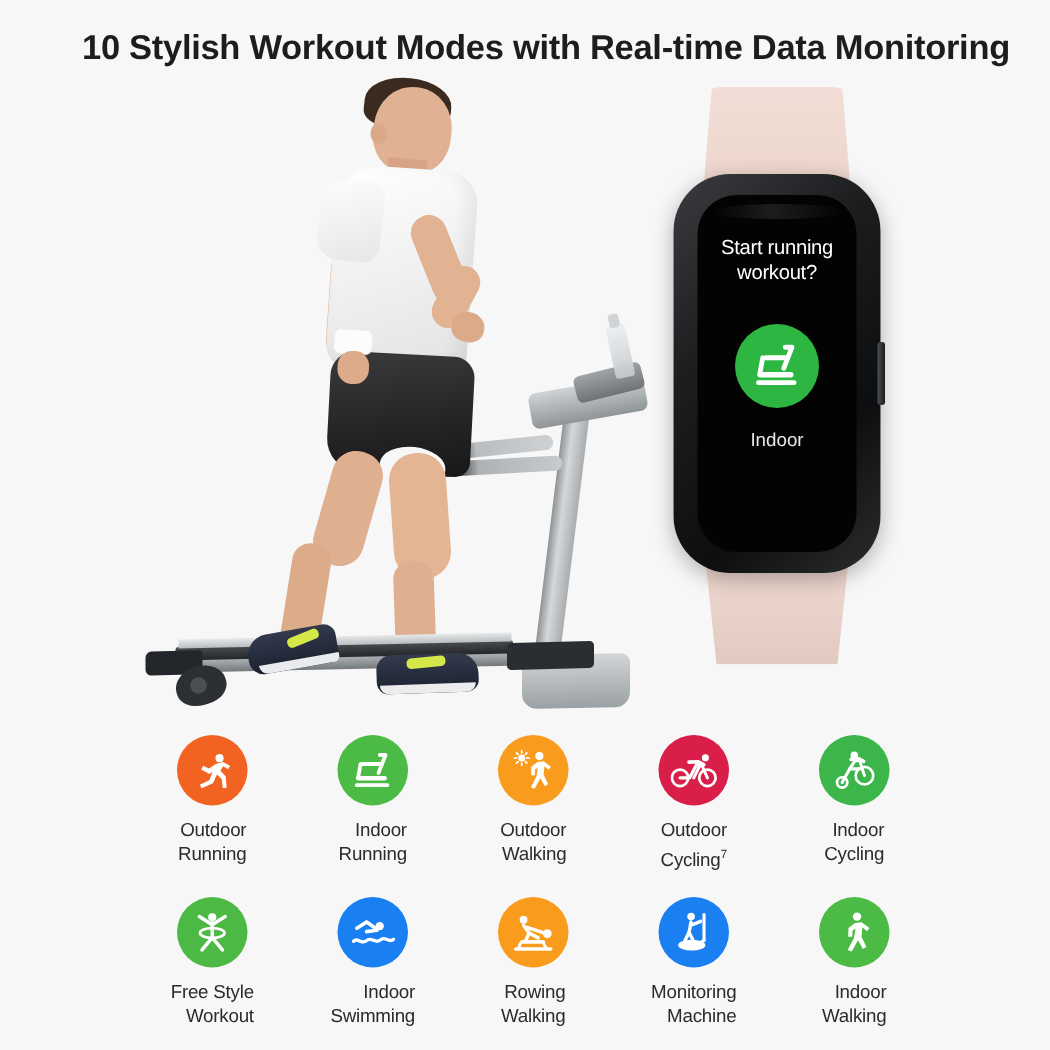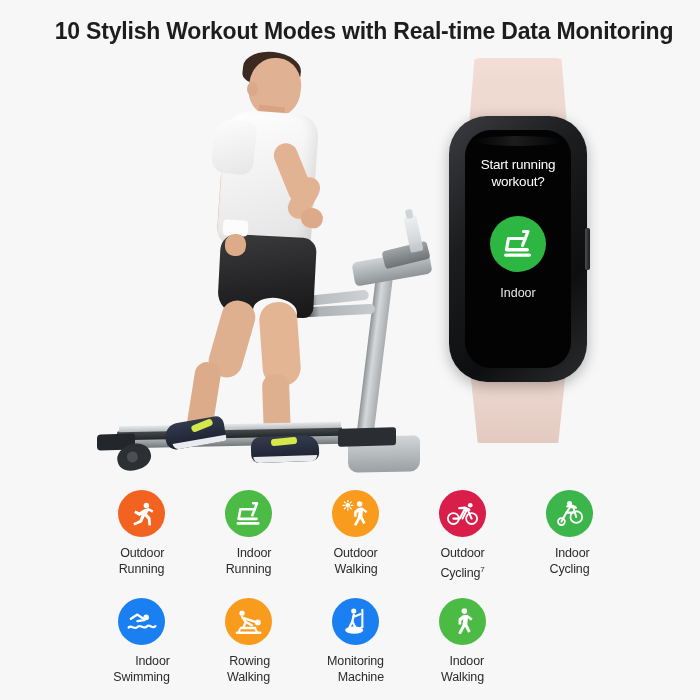--- a/index.html
+++ b/index.html
@@ -677,20 +677,37 @@
           </svg>
         </span>
       </div>
       <div class="mode-label"><span>Indoor
 Cycling</span></div>
     </div>
   </div>
 
   <div class="mode-row">
 
+    <div class="mode">
+      <div class="mode-circle" style="background: rgb(76, 185, 68);">
+        <span>
+          <svg width="29" height="29" viewBox="0 0 32 32" fill="none">
+            <circle cx="16" cy="5" r="3" fill="#fff"></circle>
+            <path d="M16 9 V20" stroke="#fff" stroke-width="2.6" stroke-linecap="round"></path>
+            <path d="M16 10.5 L6.5 4.5" stroke="#fff" stroke-width="2.6" stroke-linecap="round"></path>
+            <path d="M16 10.5 L25.5 4.5" stroke="#fff" stroke-width="2.6" stroke-linecap="round"></path>
+            <path d="M16 20 L8.5 29" stroke="#fff" stroke-width="2.6" stroke-linecap="round"></path>
+            <path d="M16 20 L23.5 29" stroke="#fff" stroke-width="2.6" stroke-linecap="round"></path>
+            <ellipse cx="16" cy="16.5" rx="9" ry="3.6" stroke="#fff" stroke-width="2"></ellipse>
+          </svg>
+        </span>
+      </div>
+      <div class="mode-label"><span>Free Style
+Workout</span></div>
+    </div>
 
     <div class="mode">
       <div class="mode-circle" style="background: rgb(26, 127, 240);">
         <span>
           <svg width="30" height="24" viewBox="0 0 32 26" fill="none">
             <circle cx="20.5" cy="8" r="3" fill="#fff"></circle>
             <path d="M4 9.5 L11 5 L17.5 9.5" stroke="#fff" stroke-width="2.6" stroke-linecap="round" stroke-linejoin="round"></path>
             <path d="M11 12 L18.5 11" stroke="#fff" stroke-width="2.6" stroke-linecap="round"></path>
             <path d="M1.5 19 C4.5 15.5, 7.5 22, 11 18.5 C14.5 15, 17.5 21.5, 21 18 C24.5 14.5, 27 21, 30.5 17.5" stroke="#fff" stroke-width="2.4" stroke-linecap="round" fill="none"></path>
           </svg>

